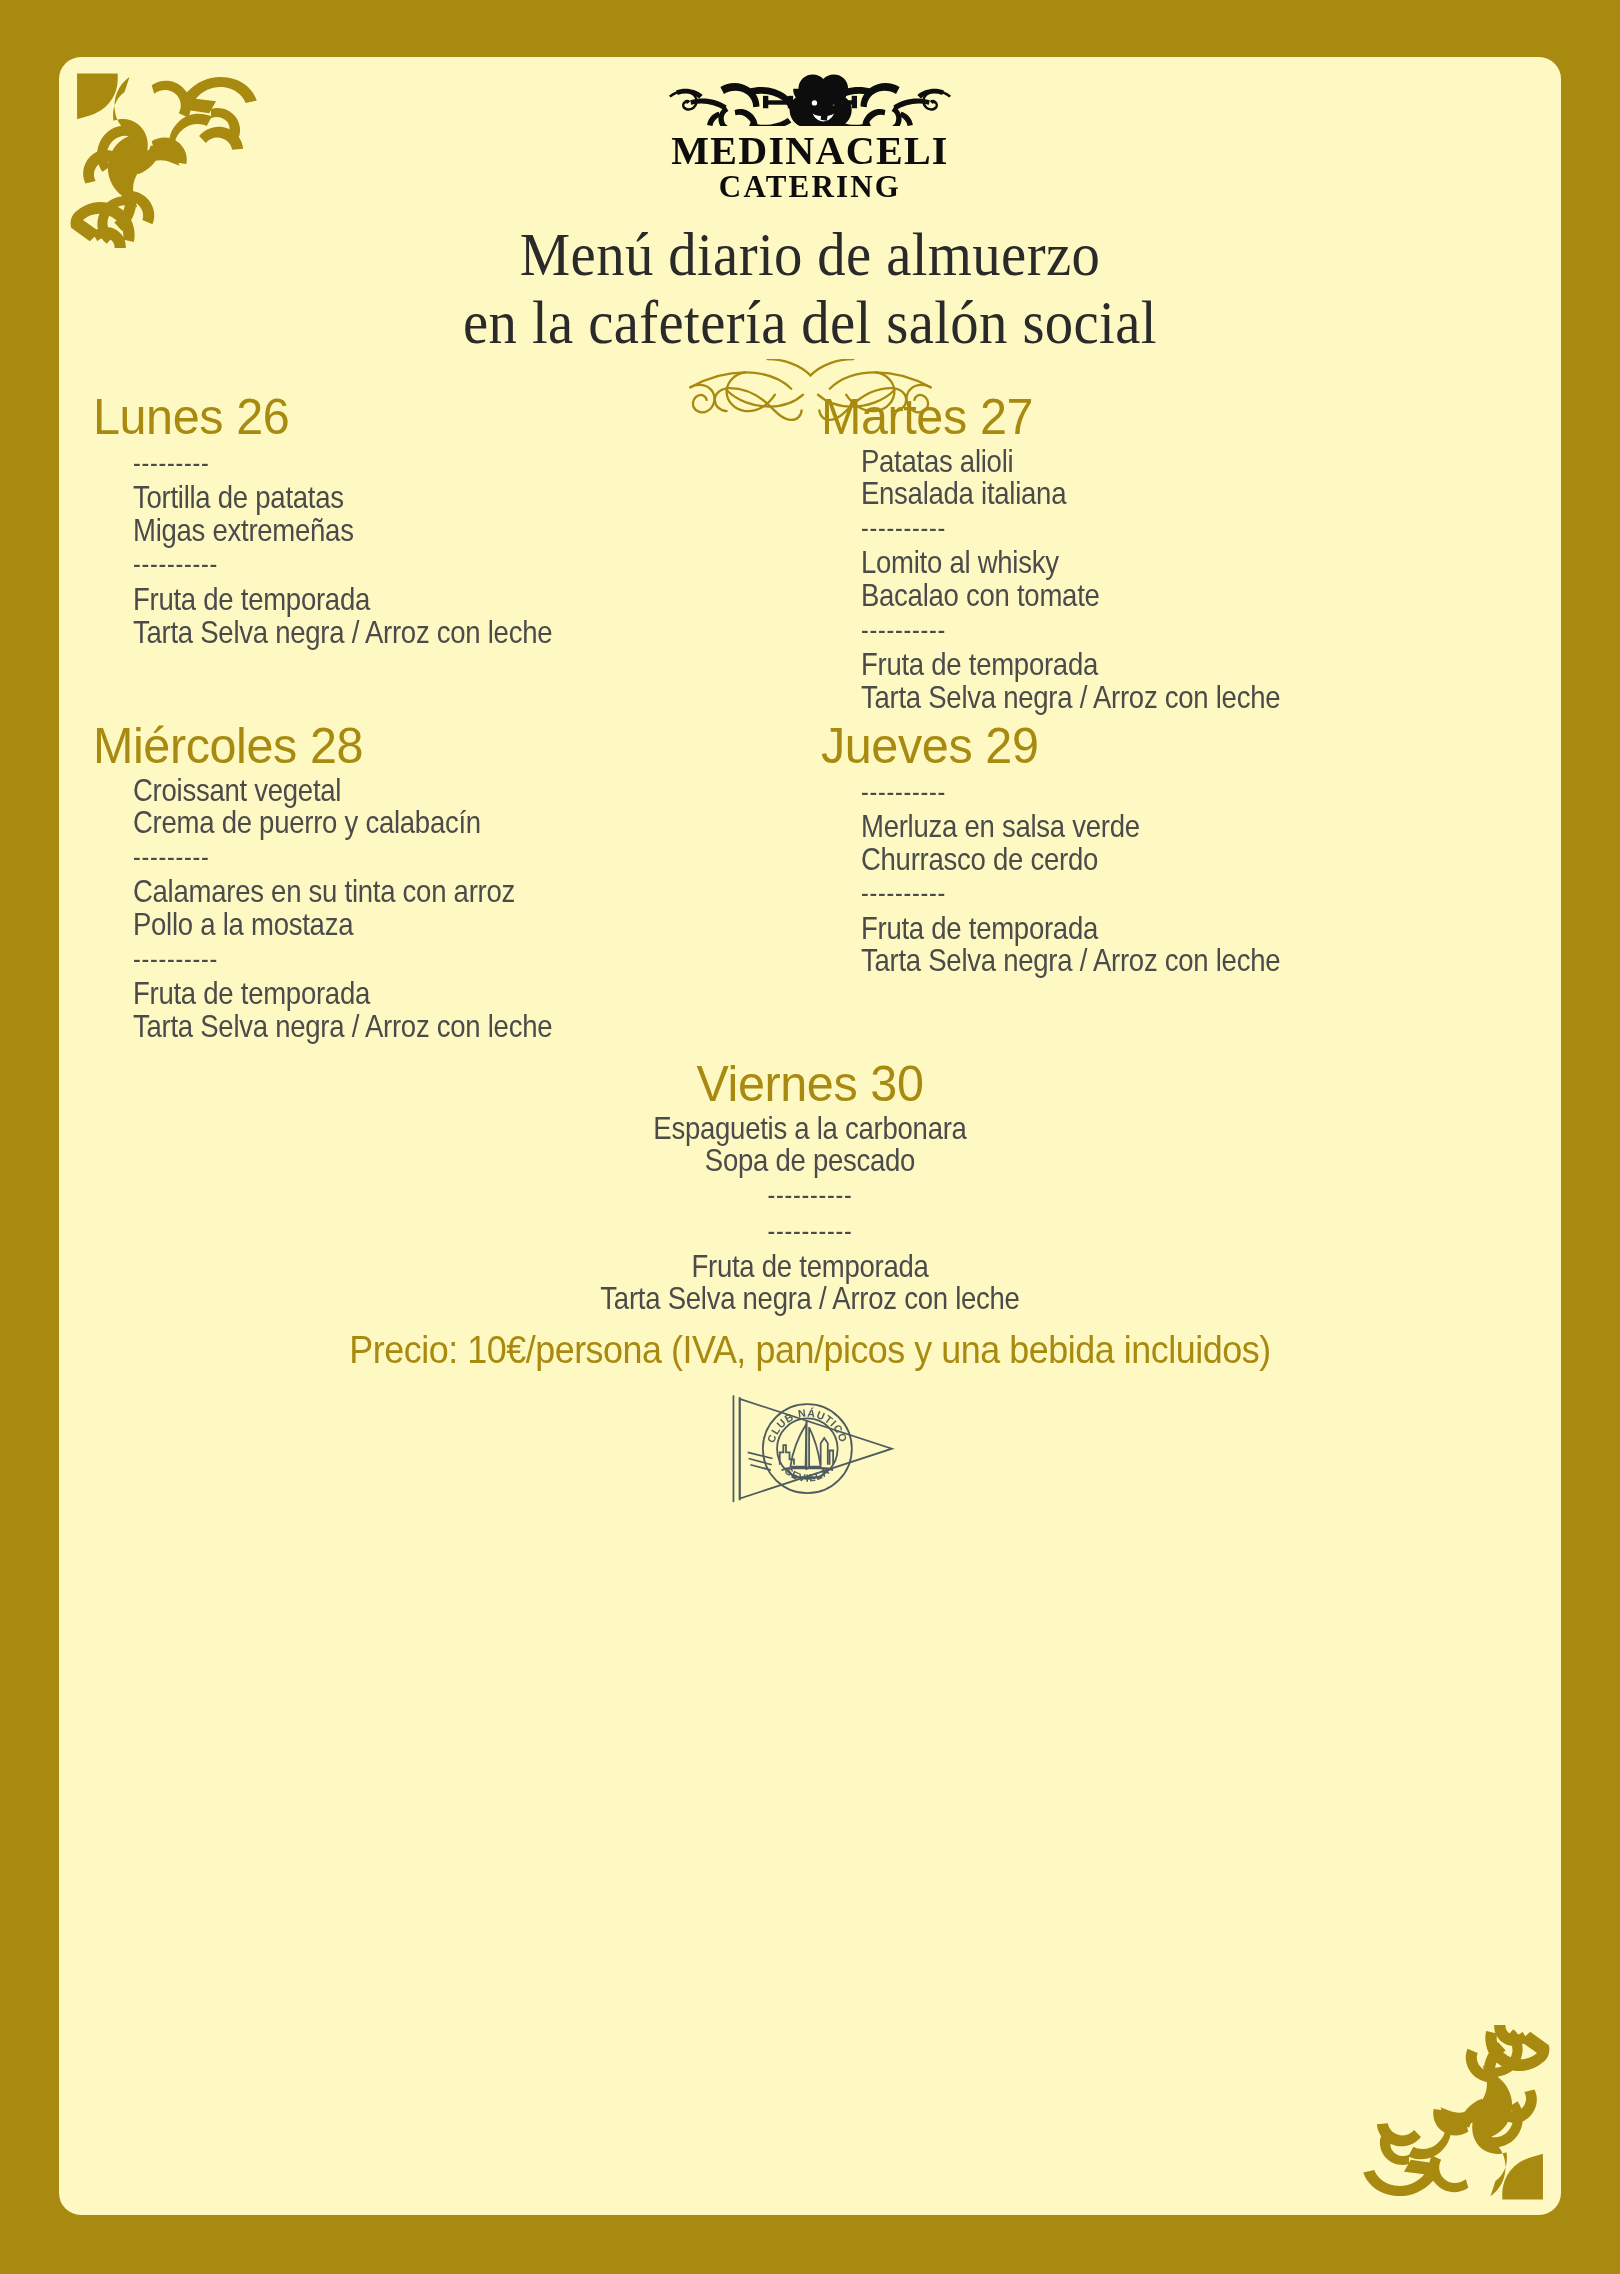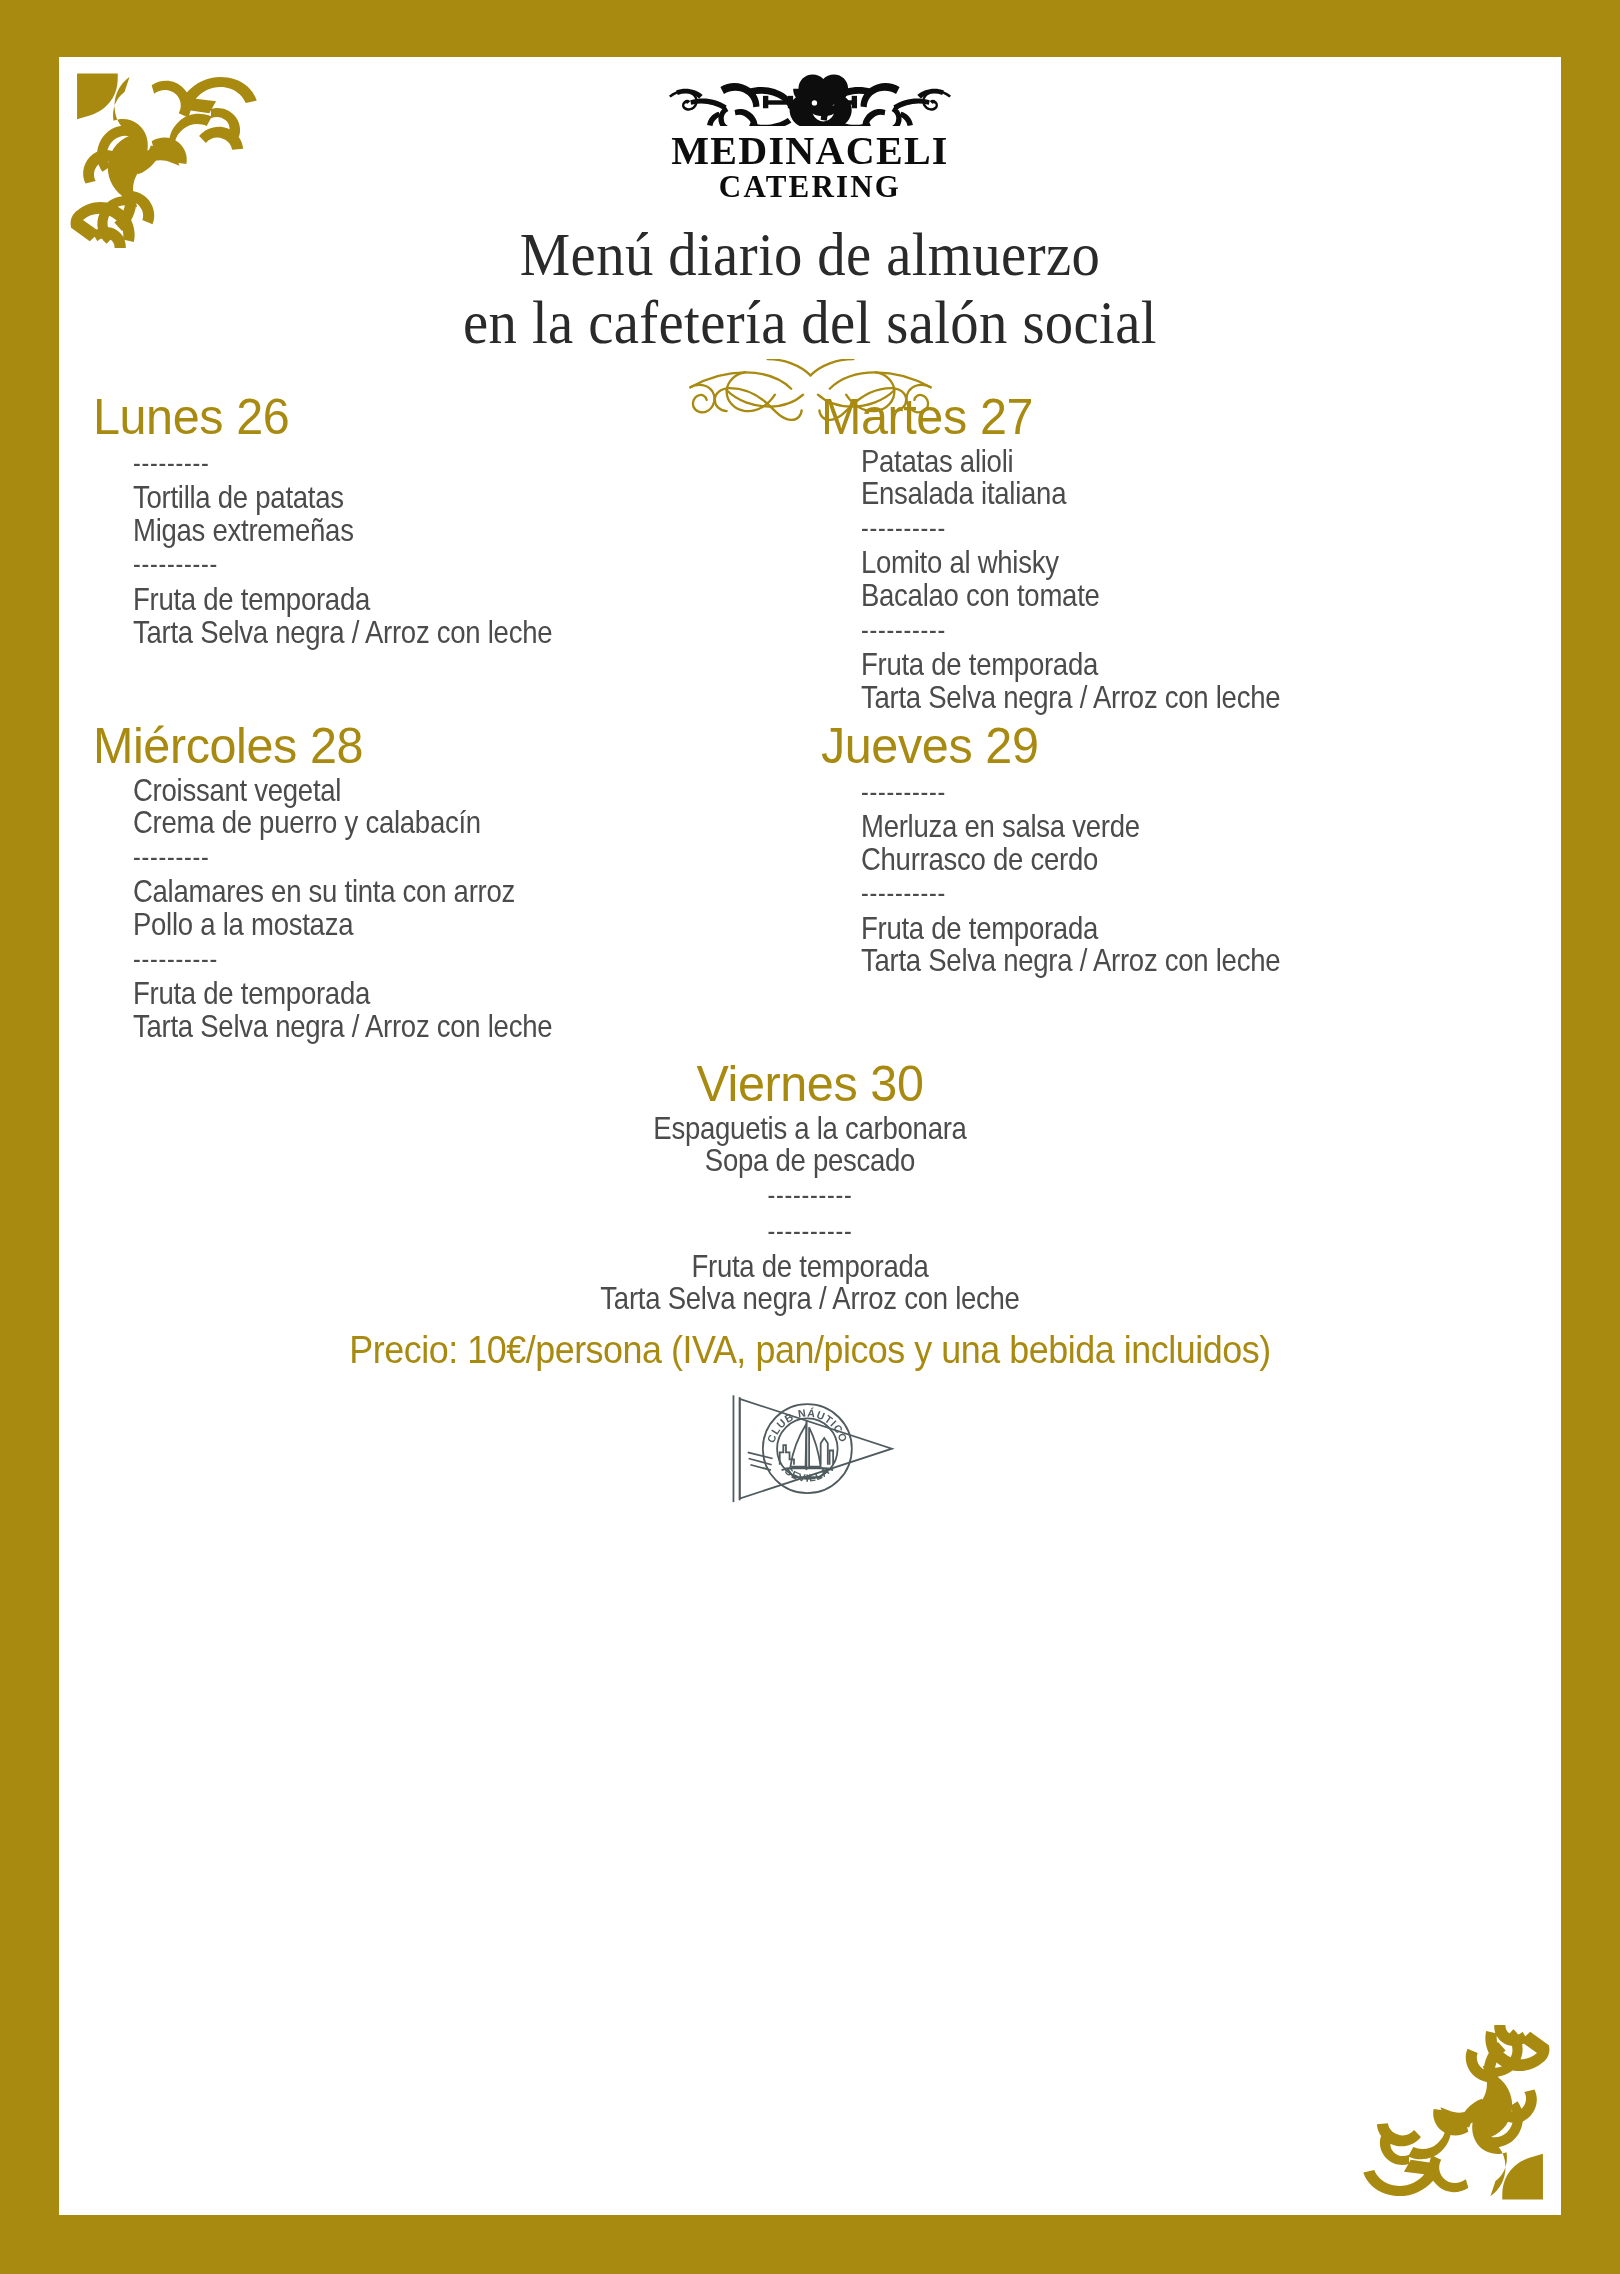--- a/index.html
+++ b/index.html
@@ -23,21 +23,22 @@
     background: #A98A10;
     overflow: hidden;
   }
 
   .page {
     position: absolute;
     left: 59px;
     top: 57px;
     right: 59px;
     bottom: 59px;
-    background: #ffffff;
+    background: #fef9c3;
+    border-radius: 22px;
   }
 
   
   .flourish {
     position: absolute;
     width: 187px;
     height: 178px;
     pointer-events: none;
   }
   .flourish svg { width: 100%; height: 100%; display: block; }

